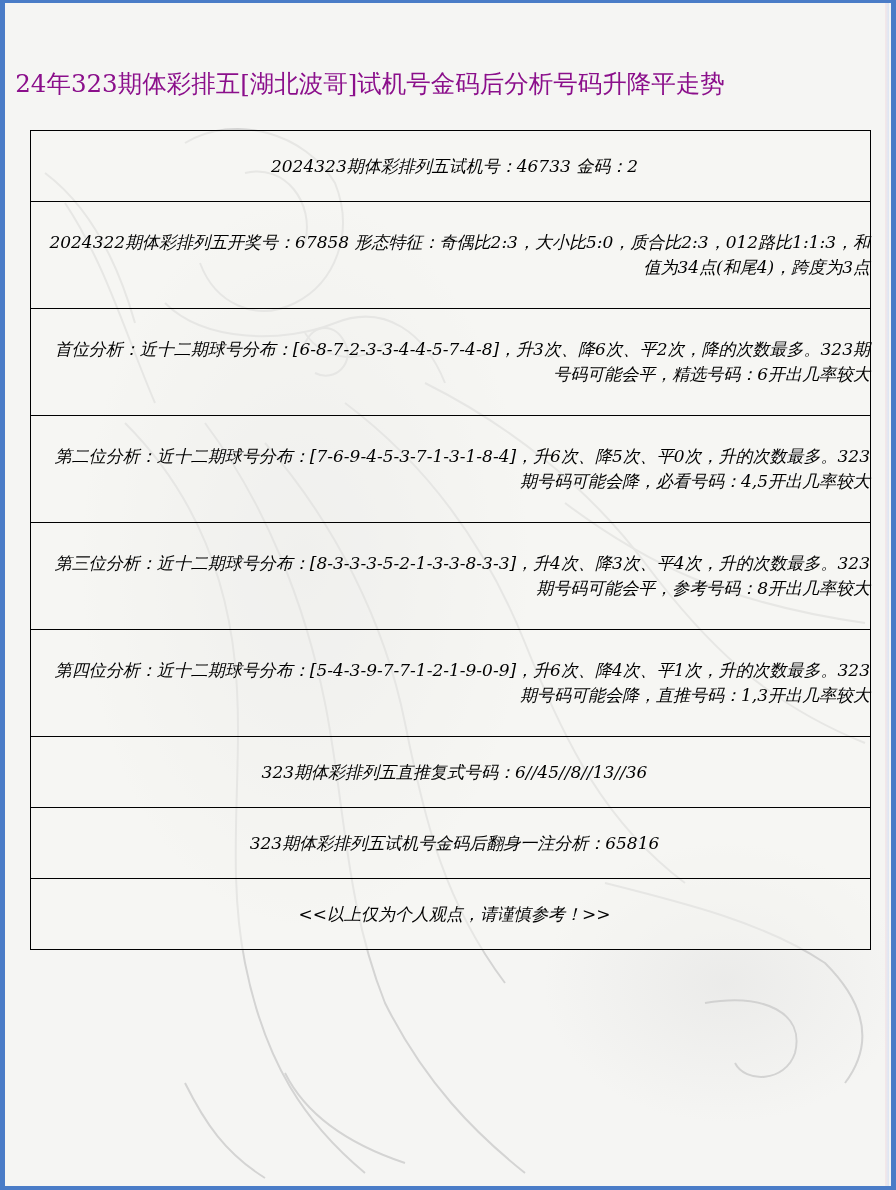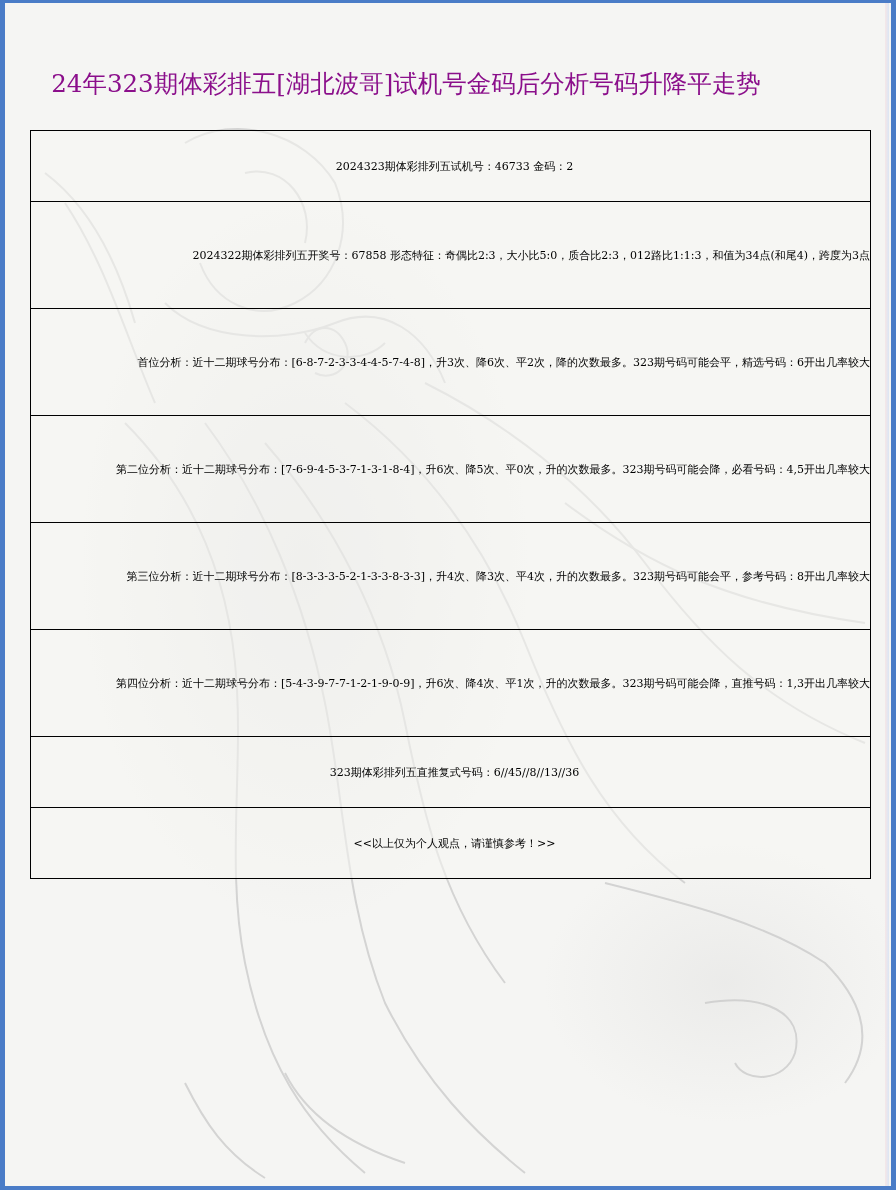--- a/index.html
+++ b/index.html
@@ -37,32 +37,32 @@
       -webkit-background-clip: text; background-clip: text; color: transparent; }
     .site-badge {
       position: absolute; left: 758px; top: 20px; width: 112px; height: 29px;
       background: #000; color: #ffff44;
       font-family: "DejaVu Serif", serif; font-size: 18px; line-height: 29px; text-align: center;
     }
     .page-title {
       position: absolute; left: 0; top: 64px; width: 730px; text-align: center;
       font-family: "DejaVu Serif", serif; font-size: 24.5px; color: #8b0f8b; letter-spacing: 0px;
       white-space: nowrap;
-      padding-left: 36px;
     }
     table.content {
       position: absolute; left: 25px; top: 127px; width: 841px;
       border-collapse: collapse;
       background: rgba(245,245,243,0.55);
     }
     table.content td {
       border: 1.5px solid #000;
       font-family: "DejaVu Serif", serif;
-      font-size: 11px; color: #000; line-height: 25px;
+      font-size: 17px; color: #000; line-height: 25px;
       padding: 0 0 0 8px;
+      font-style: italic;
     }
     td.center { text-align: center; }
     td.left { text-align: left; }
     tr.h72 td { height: 70px; }
     tr.h108 td { height: 106px; text-align: right; }
     .notice { font-family: "DejaVu Sans", sans-serif; margin-left: 45px; }
   </style>
 </head>
 <body>
 
@@ -110,18 +110,21 @@
       <tr class="h108">
         <td class="left">第三位分析：近十二期球号分布：[8-3-3-3-5-2-1-3-3-8-3-3]，升4次、降3次、平4次，升的次数最多。323期号码可能会平，参考号码：8开出几率较大</td>
       </tr>
       <tr class="h108">
         <td class="left">第四位分析：近十二期球号分布：[5-4-3-9-7-7-1-2-1-9-0-9]，升6次、降4次、平1次，升的次数最多。323期号码可能会降，直推号码：1,3开出几率较大</td>
       </tr>
       <tr class="h72">
         <td class="center">323期体彩排列五直推复式号码：6//45//8//13//36</td>
       </tr>
       <tr class="h72">
+        <td class="center">323期体彩排列五试机号金码后翻身一注分析：65816</td>
+      </tr>
+      <tr class="h72">
         <td class="center notice">&lt;&lt;以上仅为个人观点，请谨慎参考！&gt;&gt;</td>
       </tr>
     </tbody>
   </table>
 
 </div>
 
 </body></html>

